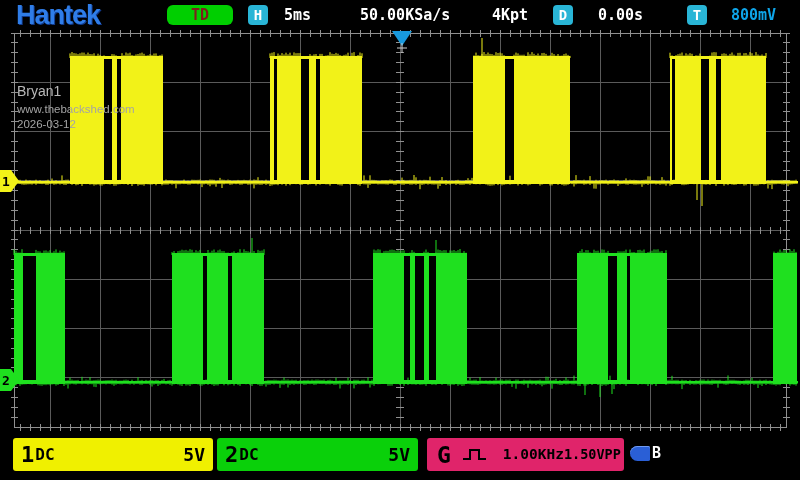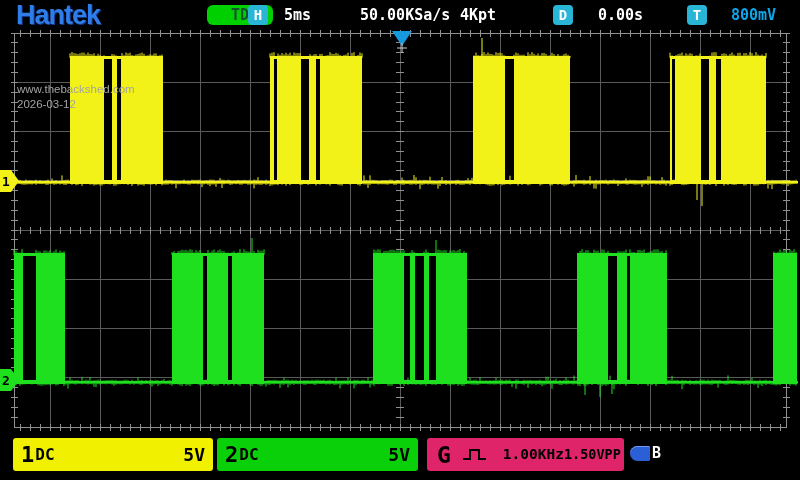--- a/index.html
+++ b/index.html
@@ -4,27 +4,27 @@
 <style>
   html,body{margin:0;padding:0;background:#000;}
   #screen{position:relative;width:800px;height:480px;background:#000;overflow:hidden;
           font-family:"DejaVu Sans Mono","Liberation Mono",monospace;}
   
   #topbar{position:absolute;left:0;top:0;width:800px;height:30px;background:#000;z-index:5;}
   .tb{position:absolute;white-space:nowrap;}
   #logo{left:16px;top:0px;font-family:"Liberation Sans",sans-serif;font-weight:bold;
         font-size:27px;line-height:30px;color:#2f7de8;letter-spacing:-1px;
         text-shadow:1px 1px 0 #113a8c;}
-  .badge-green{left:167px;top:5px;width:66px;height:20px;background:#00cf00;color:#14532d;
-        border-radius:6px;font-weight:bold;font-size:15px;line-height:20px;text-align:center;margin-left:40px;}
+  .badge-green{left:167px;top:5px;width:66px;height:20px;background:#00cf00;color:#7f1d1d;
+        border-radius:6px;font-weight:bold;font-size:15px;line-height:20px;text-align:center;}
   .badge-cyan{width:20px;height:20px;top:5px;background:#29b5d6;color:#fff;border-radius:4px;
         font-weight:bold;font-size:14px;line-height:20px;text-align:center;}
   .tbval{top:7px;color:#fff;font-weight:bold;font-size:15px;line-height:16px;}
   #h-badge{left:248px;} #tb-timebase{left:284px;}
-  #tb-rate{left:360px;} #tb-depth{left:460px;}
+  #tb-rate{left:360px;} #tb-depth{left:492px;}
   #d-badge{left:553px;} #tb-delay{left:598px;}
   #t-badge{left:687px;} #tb-trig{left:731px;color:#0ea5e9;}
   
   #scope{position:absolute;left:0;top:0;width:800px;height:480px;z-index:1;}
   #overlay-id{position:absolute;left:17px;top:84px;z-index:3;color:#b9b9b9;
       font-family:"Liberation Sans",sans-serif;line-height:1;}
   #overlay-id .l1{font-size:14px;margin-bottom:6px;}
   #overlay-id .l2,#overlay-id .l3{font-size:11.5px;color:#a4a4a4;margin-bottom:3px;}
   
   #botbar{position:absolute;left:0;top:432px;width:800px;height:48px;background:#000;z-index:5;}
@@ -135,20 +135,21 @@
     <span class="tb tbval" id="tb-timebase">5ms</span>
     <span class="tb tbval" id="tb-rate">50.00KSa/s</span>
     <span class="tb tbval" id="tb-depth">4Kpt</span>
     <span class="tb badge-cyan" id="d-badge">D</span>
     <span class="tb tbval" id="tb-delay">0.00s</span>
     <span class="tb badge-cyan" id="t-badge">T</span>
     <span class="tb tbval" id="tb-trig">800mV</span>
   </div>
 
   <div id="overlay-id">
+    <div class="l1">Bryan1</div>
     <div class="l2">www.thebackshed.com</div>
     <div class="l3">2026-03-12</div>
   </div>
 
   <div id="botbar">
     <div class="chbox" id="ch1box">
       <span class="chnum">1</span>
       <span class="chcoup">DC</span>
       <span class="chvolts">5V</span>
     </div>

